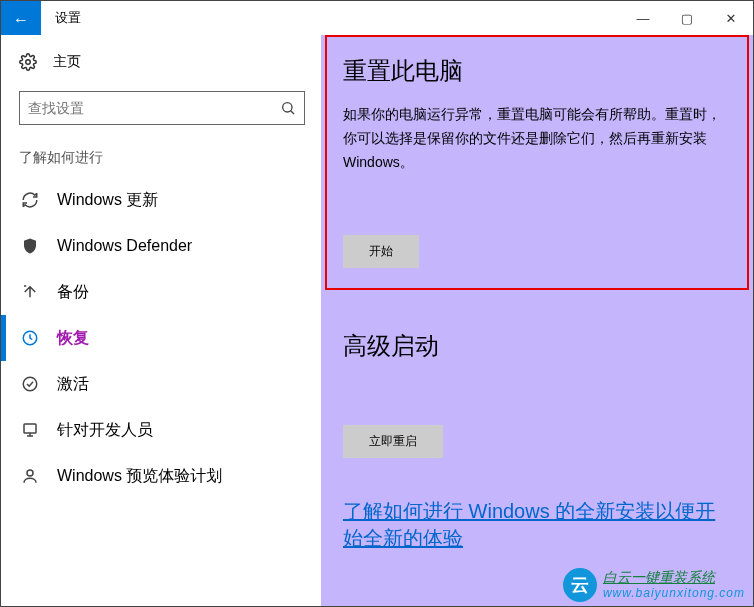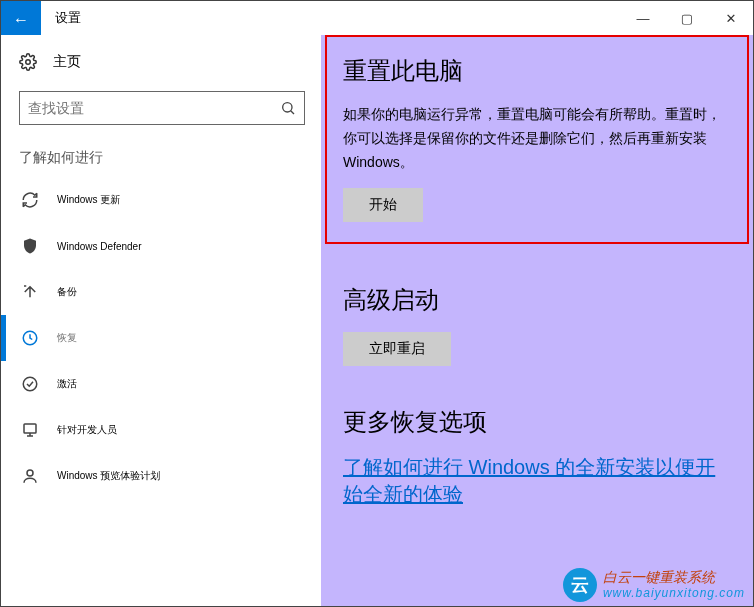--- a/index.html
+++ b/index.html
@@ -93,39 +93,40 @@
   }
   .nav-item {
     display: flex;
     align-items: center;
     gap: 18px;
     height: 46px;
     padding-left: 2px;
     position: relative;
   }
   .nav-item.selected {
-    color: #737373;
+    color: #a21caf;
+    font-weight: bold;
   }
   .nav-item.selected::before {
     content: "";
     position: absolute;
     left: -18px;
     top: 0;
     width: 5px;
     height: 100%;
     background: #0078d7;
   }
   .nav-icon {
     width: 18px;
     display: flex;
     justify-content: center;
     color: #444;
   }
   .nav-item.selected .nav-icon { color: #0078d7; }
-  .nav-label { font-size: 10px; }
+  .nav-label { font-size: 16px; }
   .main {
     flex: 1;
     padding: 20px 22px 0 22px;
     background: #c4b5fd;
     position: relative;
   }
   .section {
     margin-bottom: 40px;
   }
   .highlight-box {
@@ -140,22 +141,23 @@
   }
   .section-desc {
     font-size: 14px;
     line-height: 1.7;
     margin-bottom: 14px;
   }
   .action-btn {
     display: inline-block;
     background: #ccc;
     padding: 8px 26px;
-    font-size: 14px;
+    font-size: 12px;
     border: none;
+    margin-top: 47px;
   }
   .link {
     color: #0066cc;
     font-size: 20px;
   }
   .watermark {
     position: absolute;
     bottom: 4px;
     right: 8px;
     display: flex;
@@ -163,21 +165,21 @@
     gap: 6px;
   }
   .wm-logo {
     width: 34px;
     height: 34px;
     background: #1296db;
     border-radius: 50%;
     display:flex;align-items:center;justify-content:center;
     color:#fff;font-weight:bold;font-size:18px;
   }
-  .wm-text { font-family: "KaiTi","STKaiti",serif; color:#c2410c; font-size:14px; line-height:1.2; font-style: italic;}
+  .wm-text { font-family: "KaiTi","STKaiti",serif; color:#15803d; font-size:14px; line-height:1.2; font-style: italic; text-decoration: underline;}
   .wm-url { color:#1296db; font-size:12px; letter-spacing:1px; font-style: italic;}
 </style>
 </head>
 <body>
 
 <div class="titlebar">
   <div class="back-btn">
     <span>←</span>
   </div>
   <div class="title">设置</div>
@@ -284,21 +286,20 @@
       <p class="section-desc">如果你的电脑运行异常，重置电脑可能会有所帮助。重置时，你可以选择是保留你的文件还是删除它们，然后再重新安装 Windows。</p>
       <button class="action-btn">开始</button>
     </div>
 
     <div class="section">
       <h2 class="section-title">高级启动</h2>
       <button class="action-btn">立即重启</button>
     </div>
 
     <div class="section">
-      <h2 class="section-title">更多恢复选项</h2>
       <a class="link" href="#">了解如何进行 Windows 的全新安装以便开始全新的体验</a>
     </div>
   </div>
 </div>
 
 <div class="watermark">
   <div class="wm-logo">云</div>
   <div>
     <div class="wm-text">白云一键重装系统</div>
     <div class="wm-url">www.baiyunxitong.com</div>

